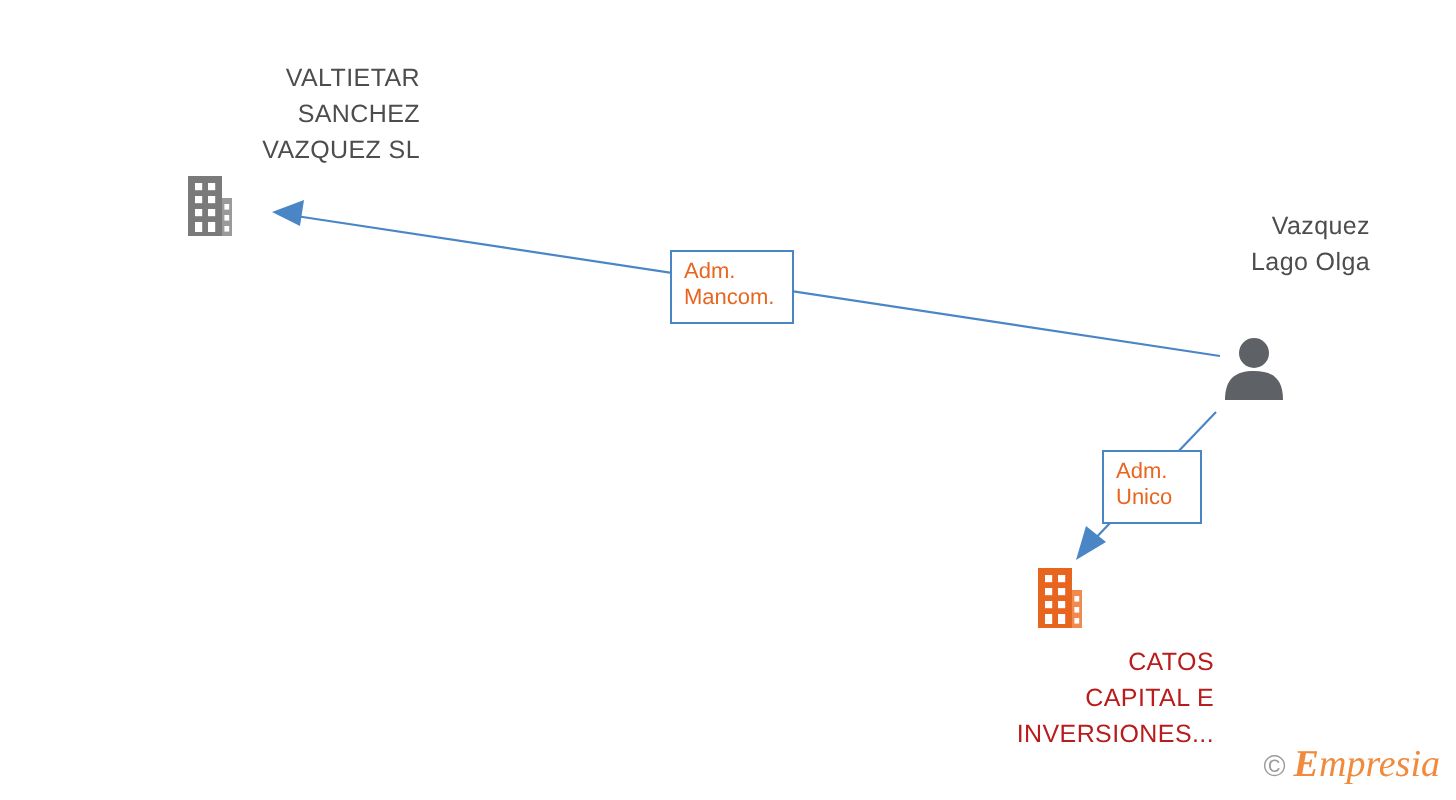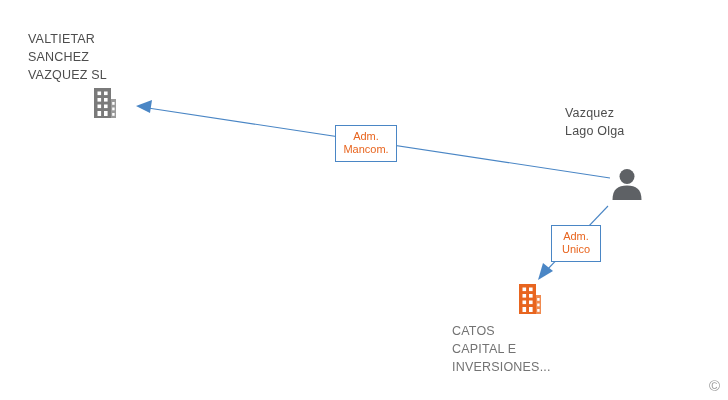--- a/index.html
+++ b/index.html
@@ -24,53 +24,53 @@
     left: 0;
     top: 0;
     width: 728px;
     height: 400px;
     pointer-events: none;
   }
 
   
   .node-label {
     position: absolute;
-    text-align: left;
+    text-align: right;
     color: #4d4d4d;
     font-size: 12.5px;
     line-height: 18px;
     letter-spacing: 0.2px;
     white-space: pre-line;
   }
   .label-company {
     color: #4d4d4d;
   }
   .label-company-orange {
-    color: #737373;
+    color: #b91c1c;
   }
 
   
   .building {
     position: absolute;
   }
 
   
   .person {
     position: absolute;
   }
 
   
   .rel-box {
     position: absolute;
     border: 1px solid #4a86c5;
     background: #ffffff;
     color: #e8651f;
     font-size: 11px;
     line-height: 13px;
-    text-align: center;
+    text-align: left;
     padding: 4px 6px 5px 6px;
     white-space: pre-line;
     box-sizing: border-box;
   }
 
   
   .watermark {
     position: absolute;
     right: 8px;
     bottom: 6px;
@@ -166,15 +166,16 @@
 INVERSIONES...</div>
 
   <div class="rel-box" style="left: 335px; top: 125px; width: 62px;">Adm.
 Mancom.</div>
 
   <div class="rel-box" style="left: 551px; top: 225px; width: 50px;">Adm.
 Unico</div>
 
   <div class="watermark">
     <span class="copy">©</span>
+    <span><span class="brand-e">E</span><span>mpresia</span></span>
   </div>
 
 </div>
 
 </body></html>

